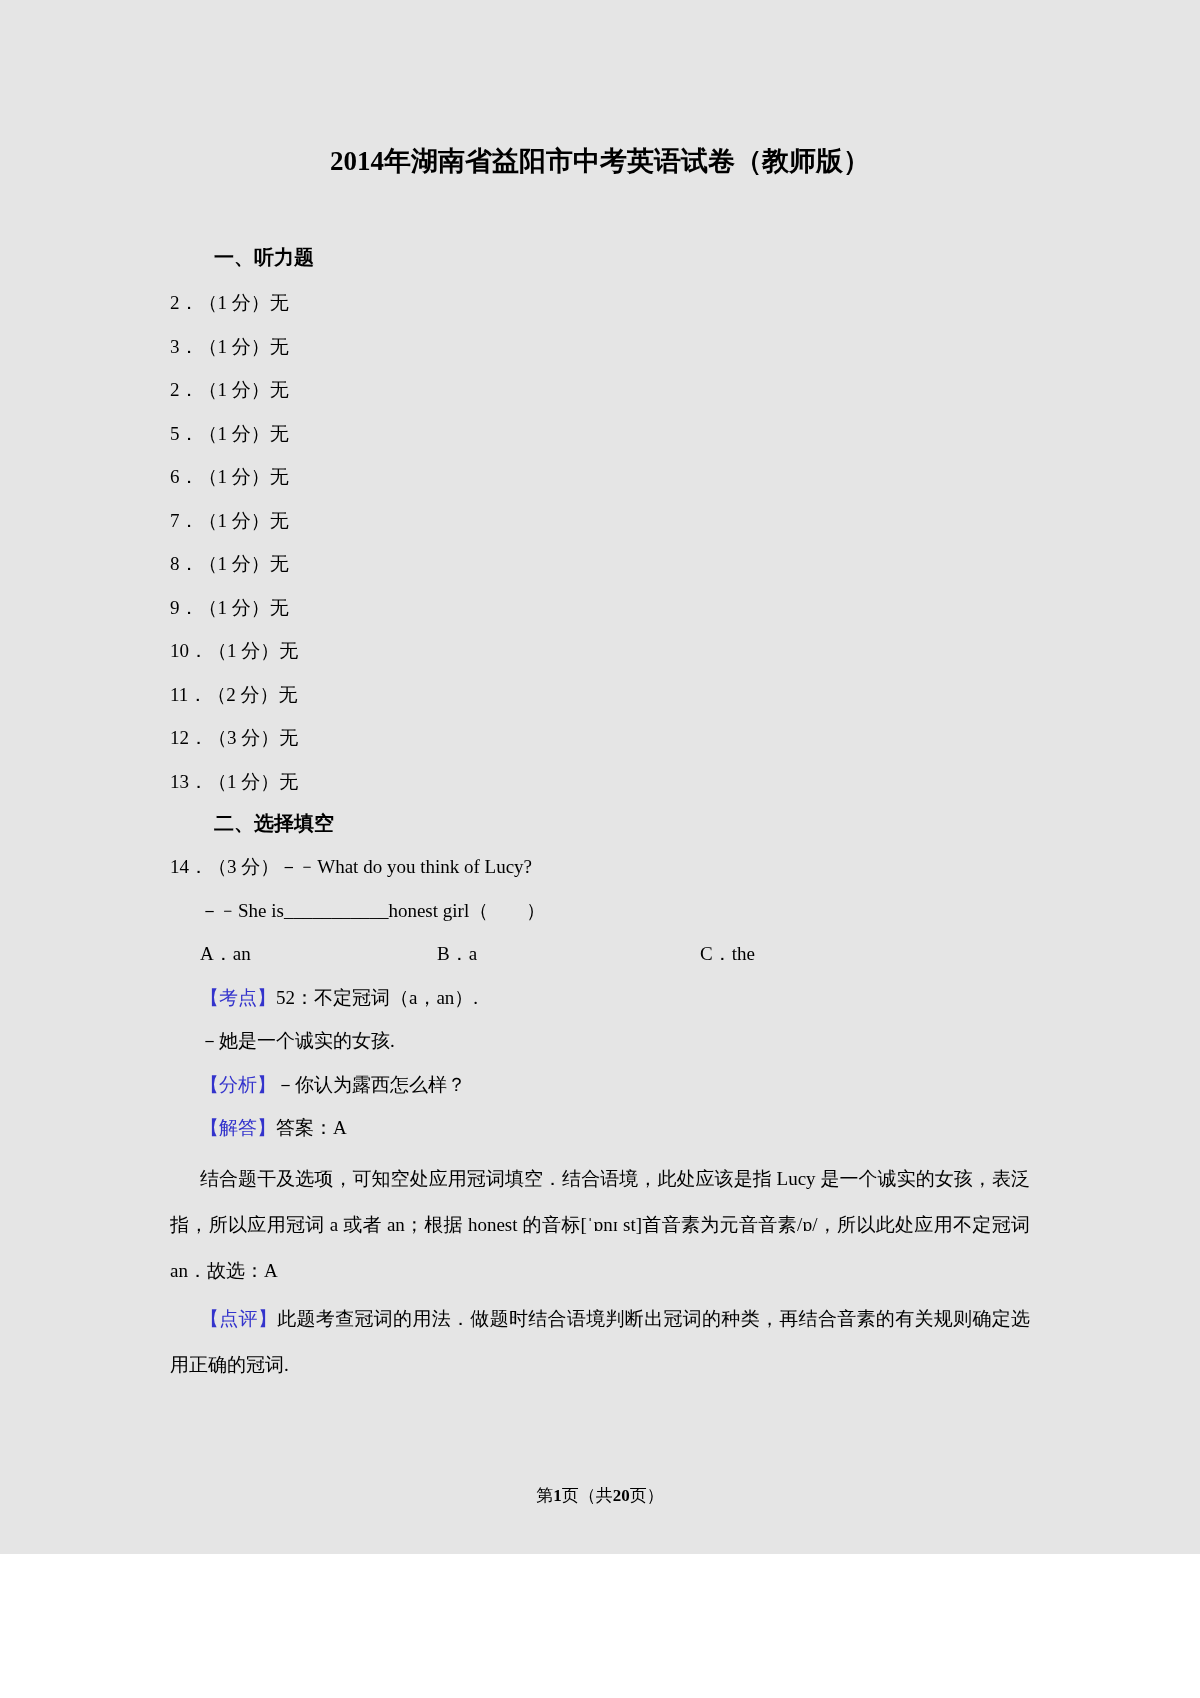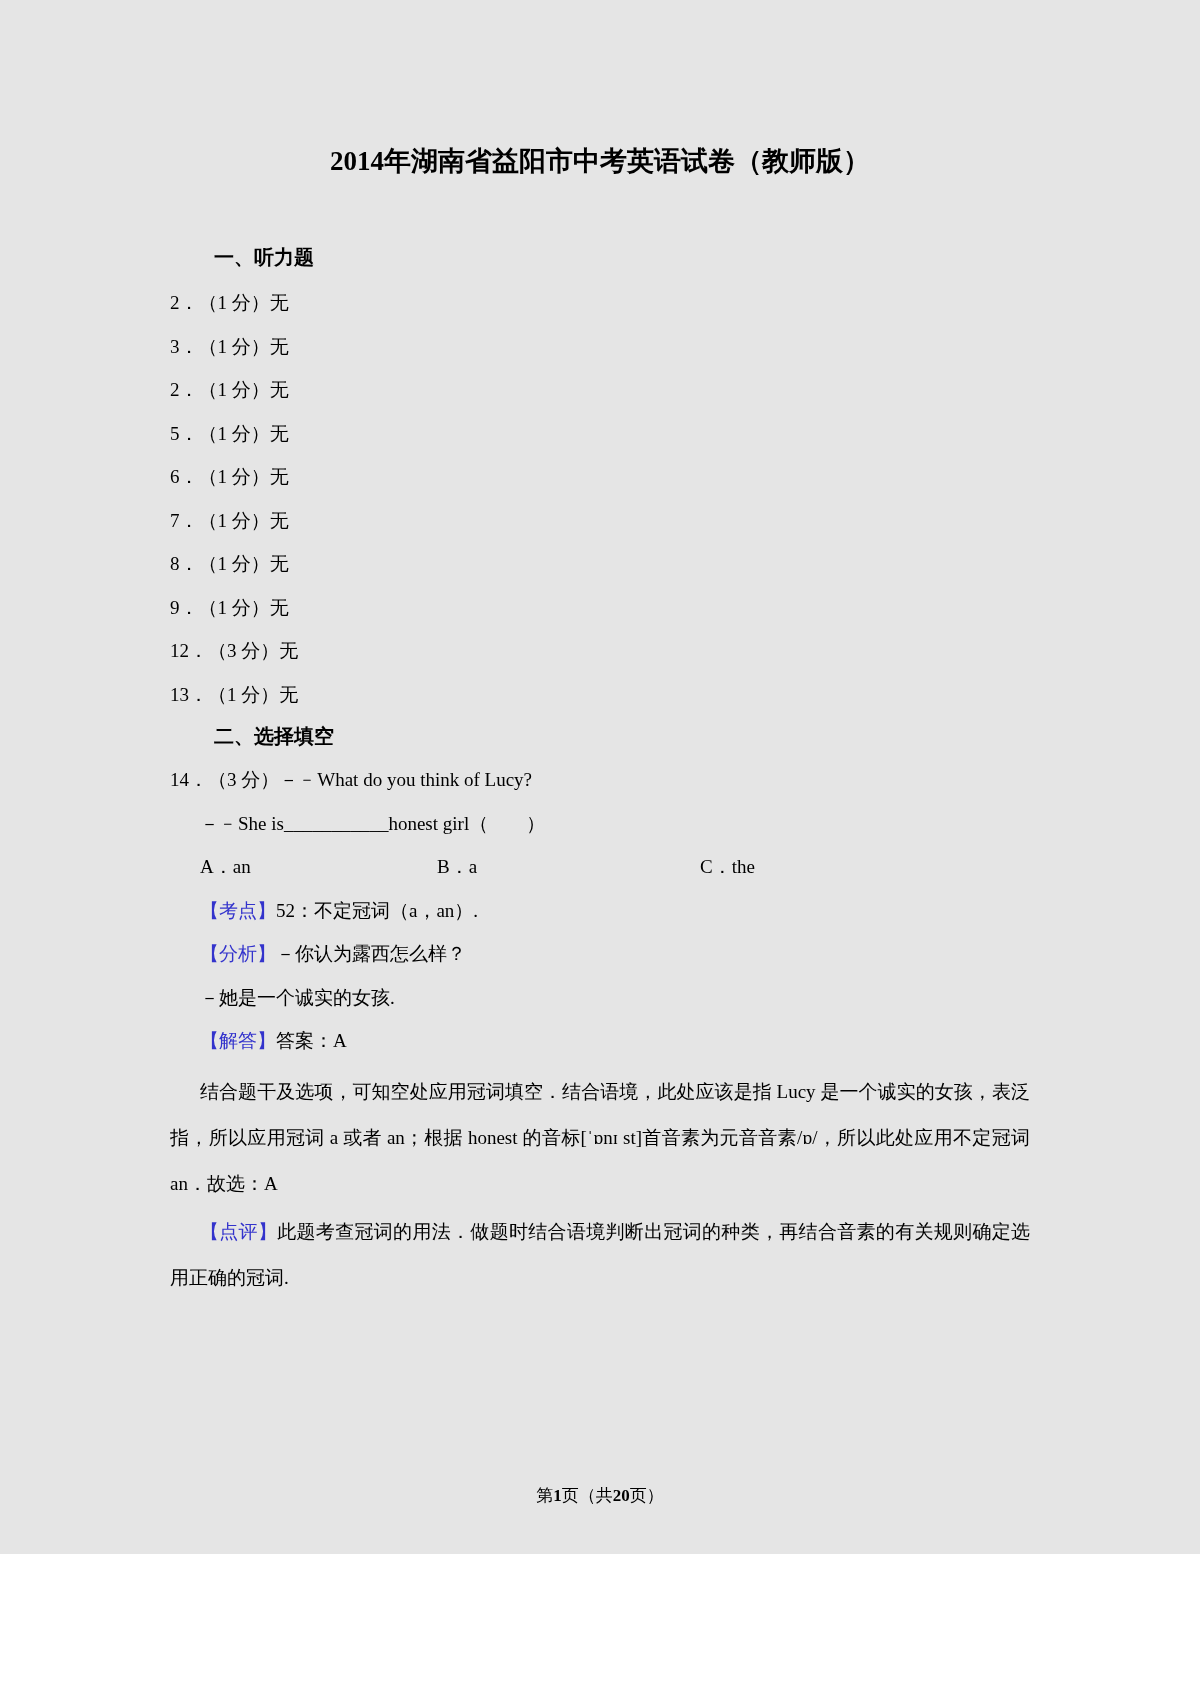--- a/index.html
+++ b/index.html
@@ -79,41 +79,43 @@
 
   <div class="items">
     <div class="line">2．（1 分）无</div>
     <div class="line">3．（1 分）无</div>
     <div class="line">2．（1 分）无</div>
     <div class="line">5．（1 分）无</div>
     <div class="line">6．（1 分）无</div>
     <div class="line">7．（1 分）无</div>
     <div class="line">8．（1 分）无</div>
     <div class="line">9．（1 分）无</div>
+    <div class="line">10．（1 分）无</div>
+    <div class="line">11．（2 分）无</div>
     <div class="line">12．（3 分）无</div>
     <div class="line">13．（1 分）无</div>
   </div>
 
   <h2 class="sec-heading second">二、选择填空</h2>
 
   <div class="q-block">
     <div class="line">14．（3 分）－﹣What do you think of Lucy?</div>
     <div class="line indent">－﹣She is___________honest girl（　　）</div>
 
     <div class="options">
       <span class="opt opt-a">A．an</span>
       <span class="opt opt-b">B．a</span>
       <span class="opt opt-c">C．the</span>
     </div>
 
     <div class="line indent"><span class="blue">【考点】</span><span>52：不定冠词（a，an）.</span></div>
 
+    <div class="line indent">－她是一个诚实的女孩.</div>
+
     <div class="line indent"><span class="blue">【分析】</span><span>－你认为露西怎么样？</span></div>
-
-    <div class="line indent">－她是一个诚实的女孩.</div>
 
     <div class="line indent"><span class="blue">【解答】</span><span>答案：A</span></div>
 
     <p class="para expl">结合题干及选项，可知空处应用冠词填空．结合语境，此处应该是指 Lucy 是一个诚实的女孩，表泛指，所以应用冠词 a 或者 an；根据 honest 的音标[ˈɒnɪ st]首音素为元音音素/ɒ/，所以此处应用不定冠词 an．故选：A</p>
 
     <p class="para review"><span class="blue">【点评】</span><span>此题考查冠词的用法．做题时结合语境判断出冠词的种类，再结合音素的有关规则确定选用正确的冠词.</span></p>
   </div>
 
   <div class="footer"><span>第</span><b>1</b><span>页（共</span><b>20</b><span>页）</span></div>
 

